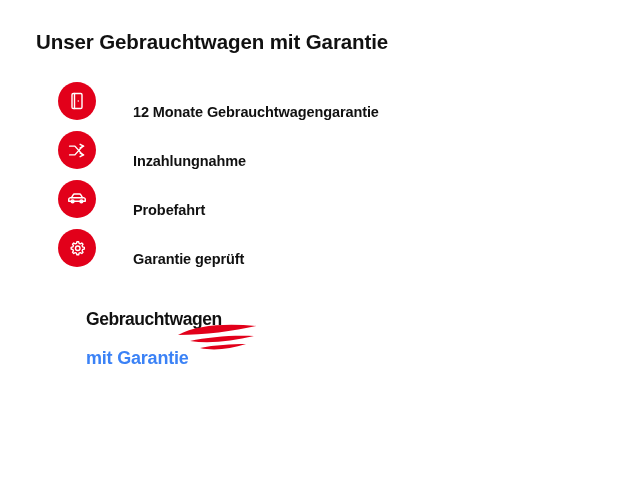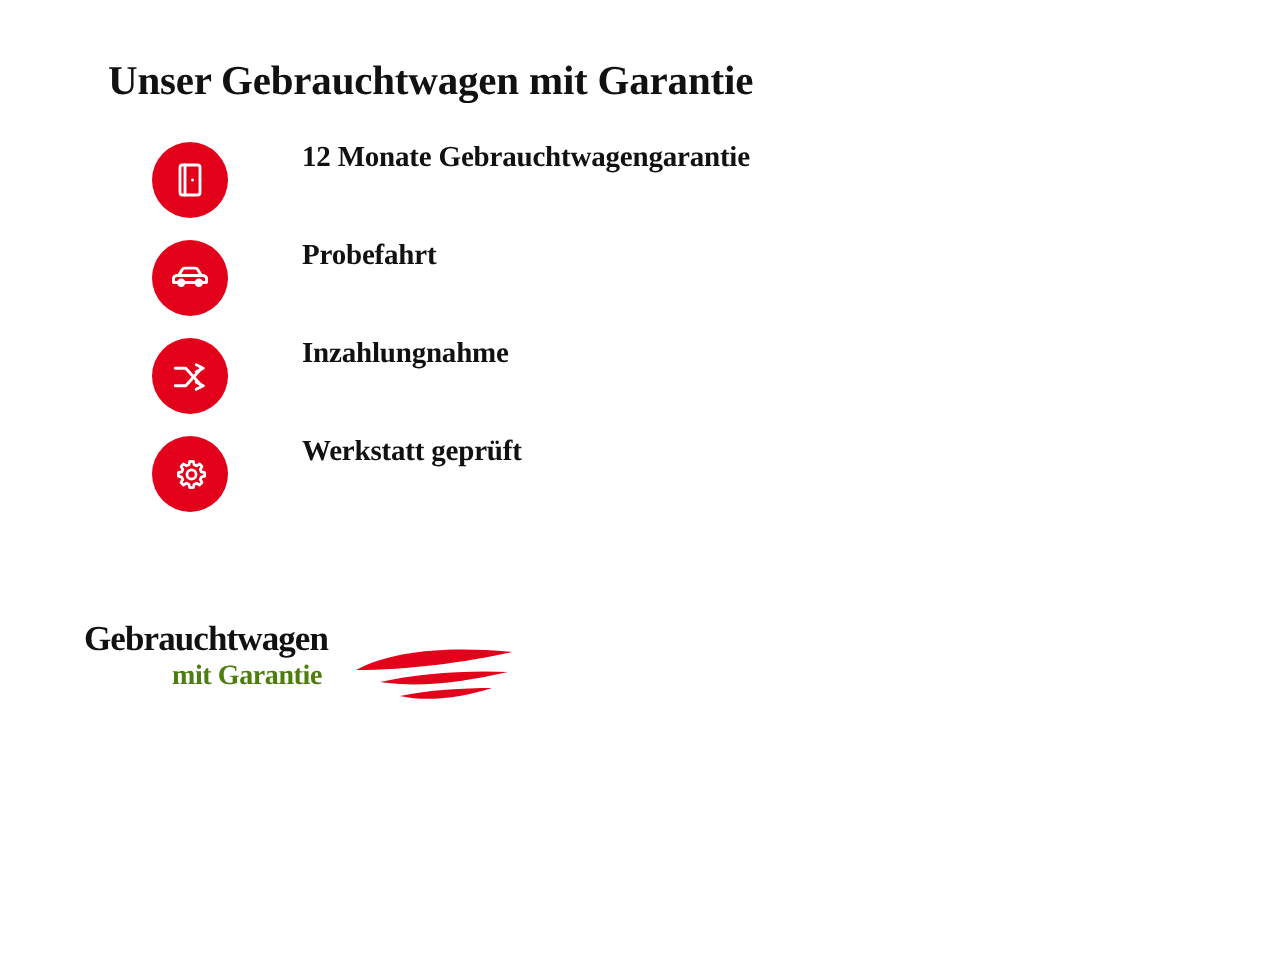--- a/index.html
+++ b/index.html
@@ -12,41 +12,40 @@
     background: #ffffff;
     font-family: "Liberation Sans", sans-serif;
     color: #111111;
     overflow: hidden;
   }
   .page {
     position: relative;
     width: 640px;
     height: 396px;
     box-sizing: border-box;
-    padding: 28px 36px 0 54px;
-    font-family: Liberation Serif, serif;
+    padding: 28px 36px 0 36px;
   }
   .headline {
     font-size: 20.5px;
     font-weight: bold;
     line-height: 1.32;
     letter-spacing: -0.1px;
     color: #111111;
     margin: 0 0 16px 0;
     max-width: 520px;
   }
   .headline span {
     display: block;
   }
   .items {
     margin-top: 6px;
   }
   .item {
     display: flex;
-    align-items: flex-start;
+    align-items: flex-end;
     height: 49px;
   }
   .badge {
     width: 38px;
     height: 38px;
     border-radius: 50%;
     background: #e2001a;
     flex: 0 0 38px;
     margin-left: 22px;
     display: flex;
@@ -69,28 +68,29 @@
     bottom: 37px;
     width: 250px;
     height: 48px;
   }
   .logo-line1 {
     font-size: 17.5px;
     font-weight: bold;
     color: #111111;
     letter-spacing: -0.45px;
     line-height: 1;
+    margin-left: 44px;
   }
   .logo-line2 {
-    font-size: 14px;
+    font-size: 18px;
     font-weight: bold;
-    color: #4d7c0f;
+    color: #3b82f6;
     letter-spacing: -0.2px;
     line-height: 1;
-    margin-top: 3px;
+    margin-top: 20px;
     margin-left: 44px;
   }
   .logo-swoosh {
     position: absolute;
     left: 128px;
     top: 2px;
     width: 95px;
     height: 42px;
   }
 </style>
@@ -111,50 +111,50 @@
           <rect x="6" y="3" width="12" height="18" rx="1.5"></rect>
           <line x1="9" y1="3" x2="9" y2="21"></line>
           <circle cx="13.5" cy="12" r="0.9" fill="#ffffff" stroke="none"></circle>
         </svg>
       </div>
       <div class="item-label">12 Monate Gebrauchtwagengarantie</div>
     </div>
 
     <div class="item">
       <div class="badge">
+        <svg width="21" height="21" viewBox="0 0 24 24" fill="none" stroke="#ffffff" stroke-width="1.7" stroke-linecap="round" stroke-linejoin="round">
+          <path d="M3 7 L9 7 L18 17"></path>
+          <path d="M3 17 L9 17 L18 7"></path>
+          <polyline points="15,5 19,7 15,9"></polyline>
+          <polyline points="15,15 19,17 15,19"></polyline>
+        </svg>
+      </div>
+      <div class="item-label">Inzahlungnahme</div>
+    </div>
+
+    <div class="item">
+      <div class="badge">
         <svg width="22" height="22" viewBox="0 0 24 24" fill="none" stroke="#ffffff" stroke-width="1.6" stroke-linecap="round" stroke-linejoin="round">
           <path d="M3 14.5 L3 12.2 C3 11.5 3.4 11 4.2 10.8 L6 10.4 L7.8 7.4 C8.1 6.9 8.6 6.6 9.2 6.6 L14.8 6.6 C15.4 6.6 15.9 6.9 16.2 7.4 L18 10.4 L19.8 10.8 C20.6 11 21 11.5 21 12.2 L21 14.5 Z"></path>
           <line x1="6" y1="10.6" x2="18" y2="10.6"></line>
           <circle cx="7.2" cy="14.6" r="1.5"></circle>
           <circle cx="16.8" cy="14.6" r="1.5"></circle>
         </svg>
       </div>
       <div class="item-label">Probefahrt</div>
     </div>
 
     <div class="item">
       <div class="badge">
-        <svg width="21" height="21" viewBox="0 0 24 24" fill="none" stroke="#ffffff" stroke-width="1.7" stroke-linecap="round" stroke-linejoin="round">
-          <path d="M3 7 L9 7 L18 17"></path>
-          <path d="M3 17 L9 17 L18 7"></path>
-          <polyline points="15,5 19,7 15,9"></polyline>
-          <polyline points="15,15 19,17 15,19"></polyline>
-        </svg>
-      </div>
-      <div class="item-label">Inzahlungnahme</div>
-    </div>
-
-    <div class="item">
-      <div class="badge">
         <svg width="21" height="21" viewBox="0 0 24 24" fill="none" stroke="#ffffff" stroke-width="1.6" stroke-linecap="round" stroke-linejoin="round">
           <path d="M12 4.2 L13.3 4.2 L13.8 6.1 L15.2 6.7 L16.9 5.7 L18.3 7.1 L17.3 8.8 L17.9 10.2 L19.8 10.7 L19.8 12.7 L17.9 13.2 L17.3 14.6 L18.3 16.3 L16.9 17.7 L15.2 16.7 L13.8 17.3 L13.3 19.2 L11.3 19.2 L10.8 17.3 L9.4 16.7 L7.7 17.7 L6.3 16.3 L7.3 14.6 L6.7 13.2 L4.8 12.7 L4.8 10.7 L6.7 10.2 L7.3 8.8 L6.3 7.1 L7.7 5.7 L9.4 6.7 L10.8 6.1 L11.3 4.2 Z"></path>
           <circle cx="12.3" cy="11.7" r="2.6"></circle>
         </svg>
       </div>
-      <div class="item-label">Werkstatt geprüft</div>
+      <div class="item-label">Garantie geprüft</div>
     </div>
 
 
 
   </div>
 
   <div class="footer-logo">
     <div class="logo-line1">Gebrauchtwagen</div>
     <div class="logo-line2">mit Garantie</div>
     <svg class="logo-swoosh" viewBox="0 0 95 42">

